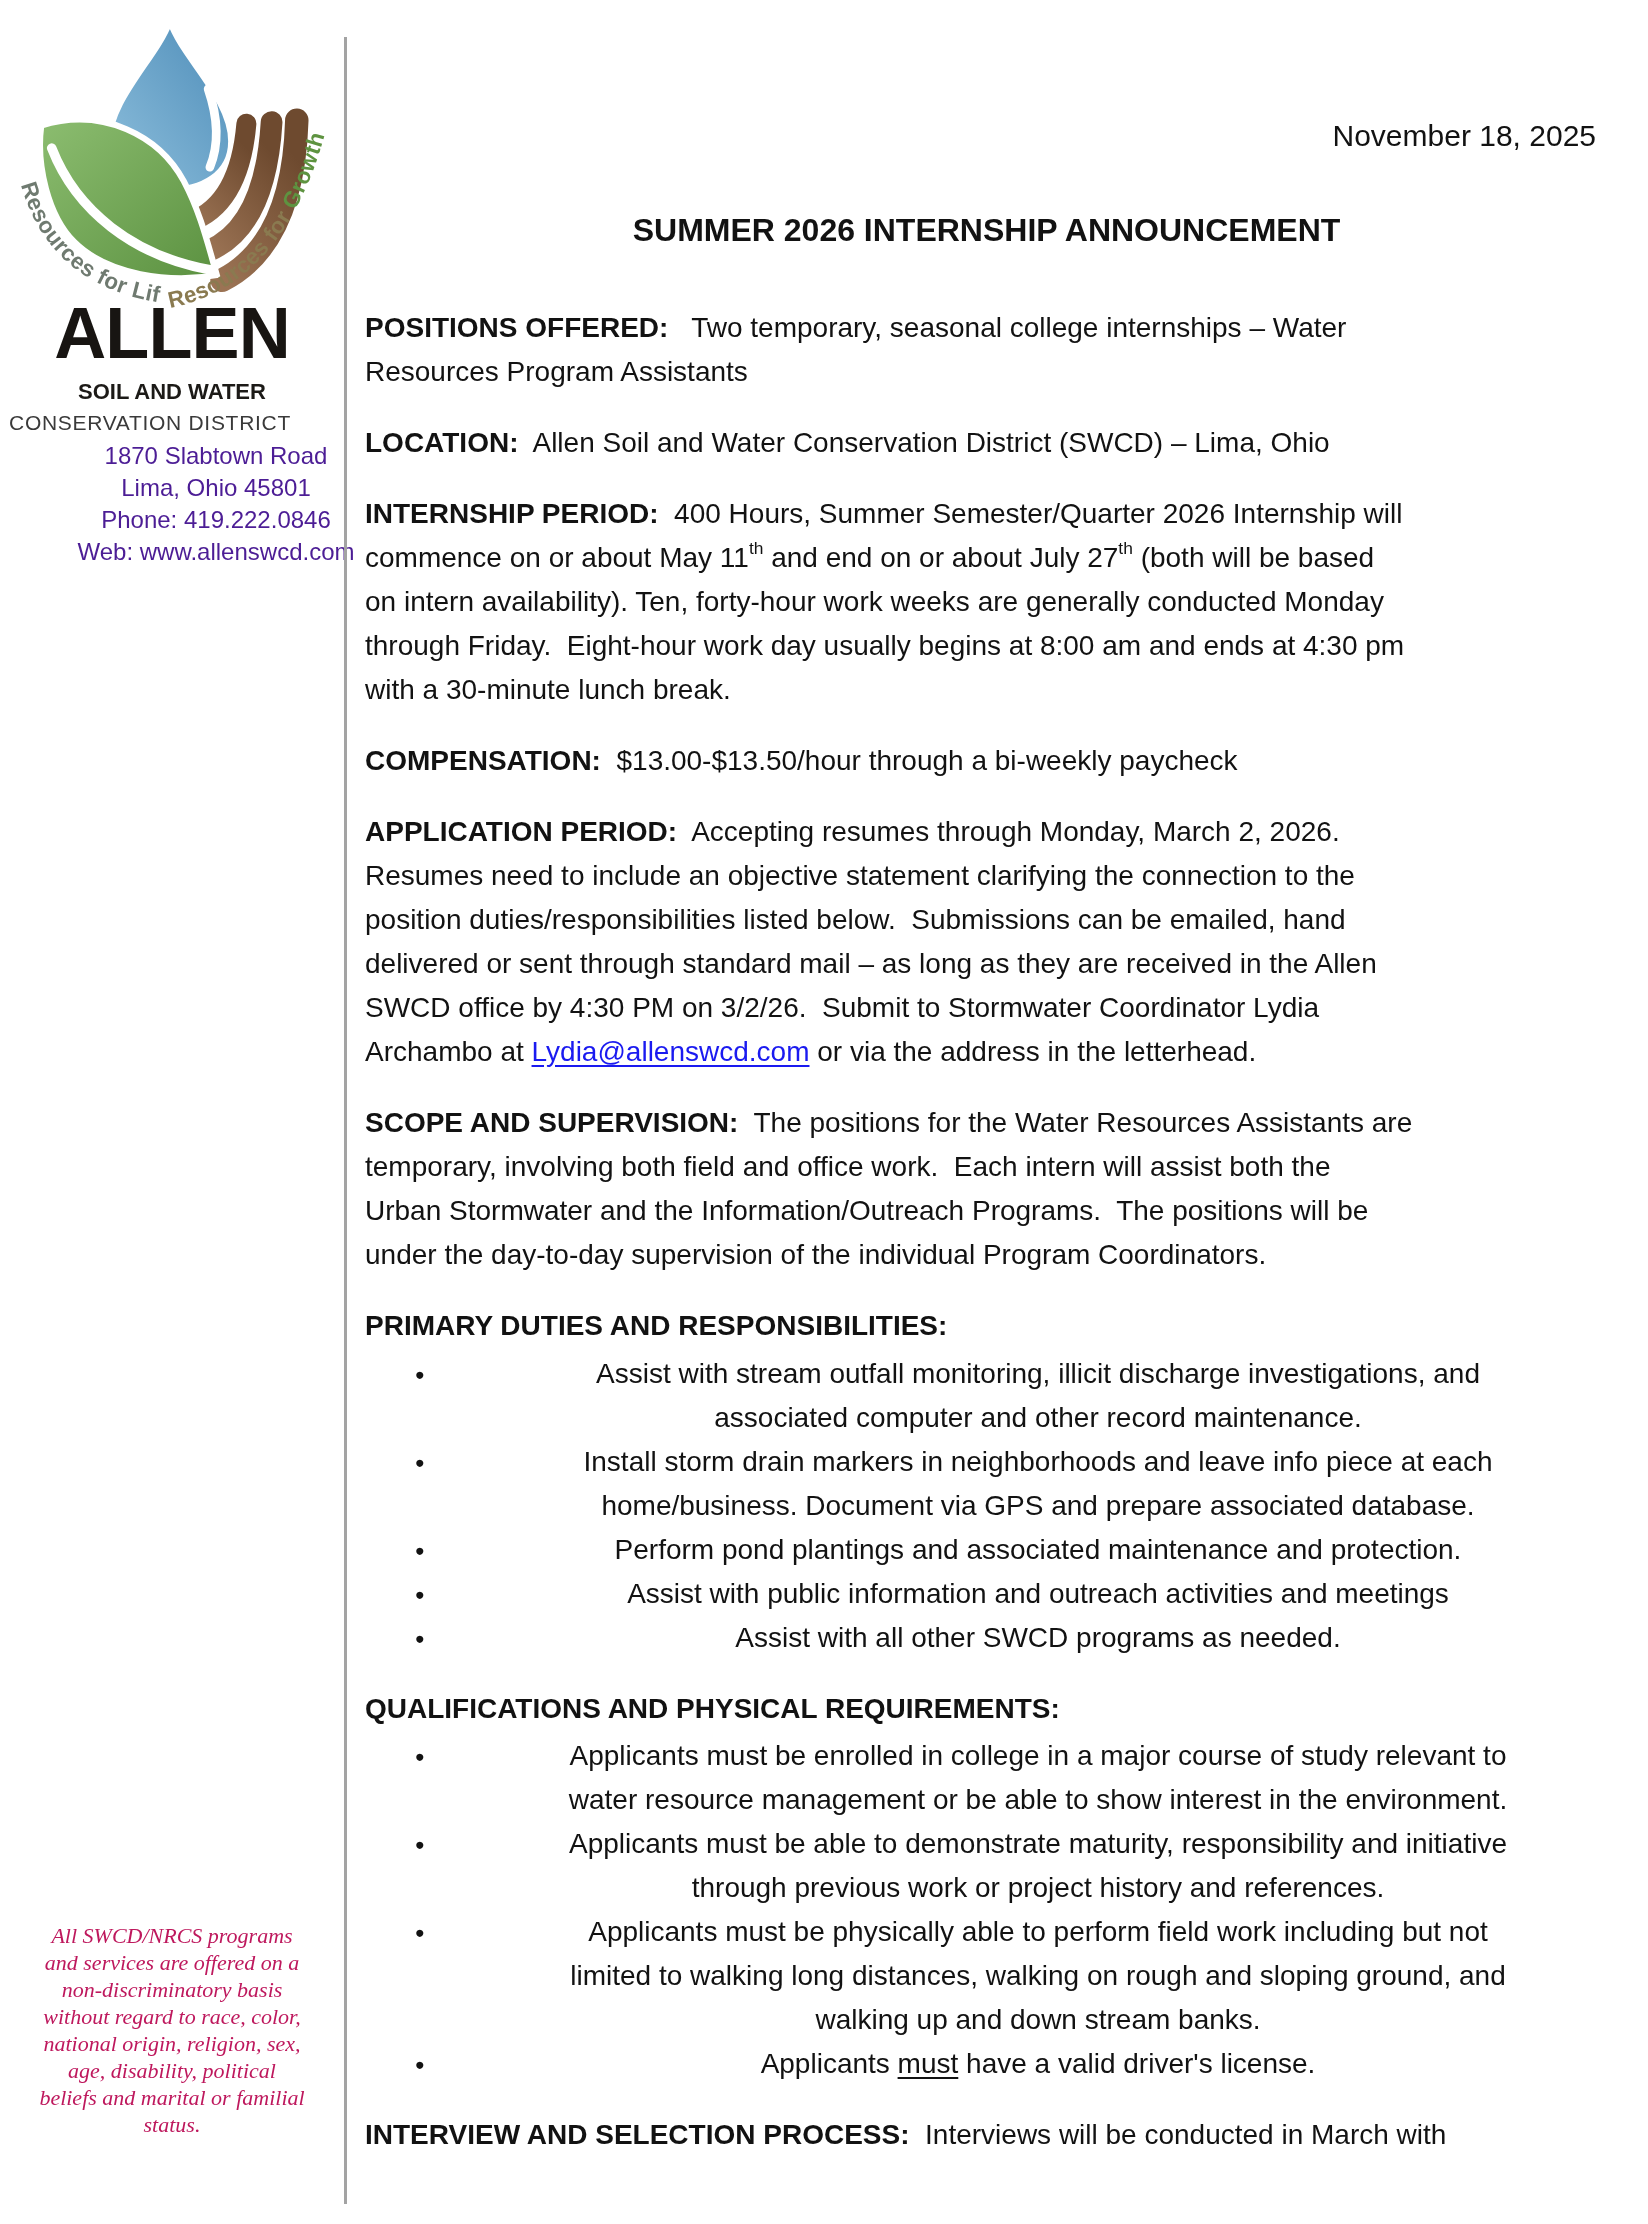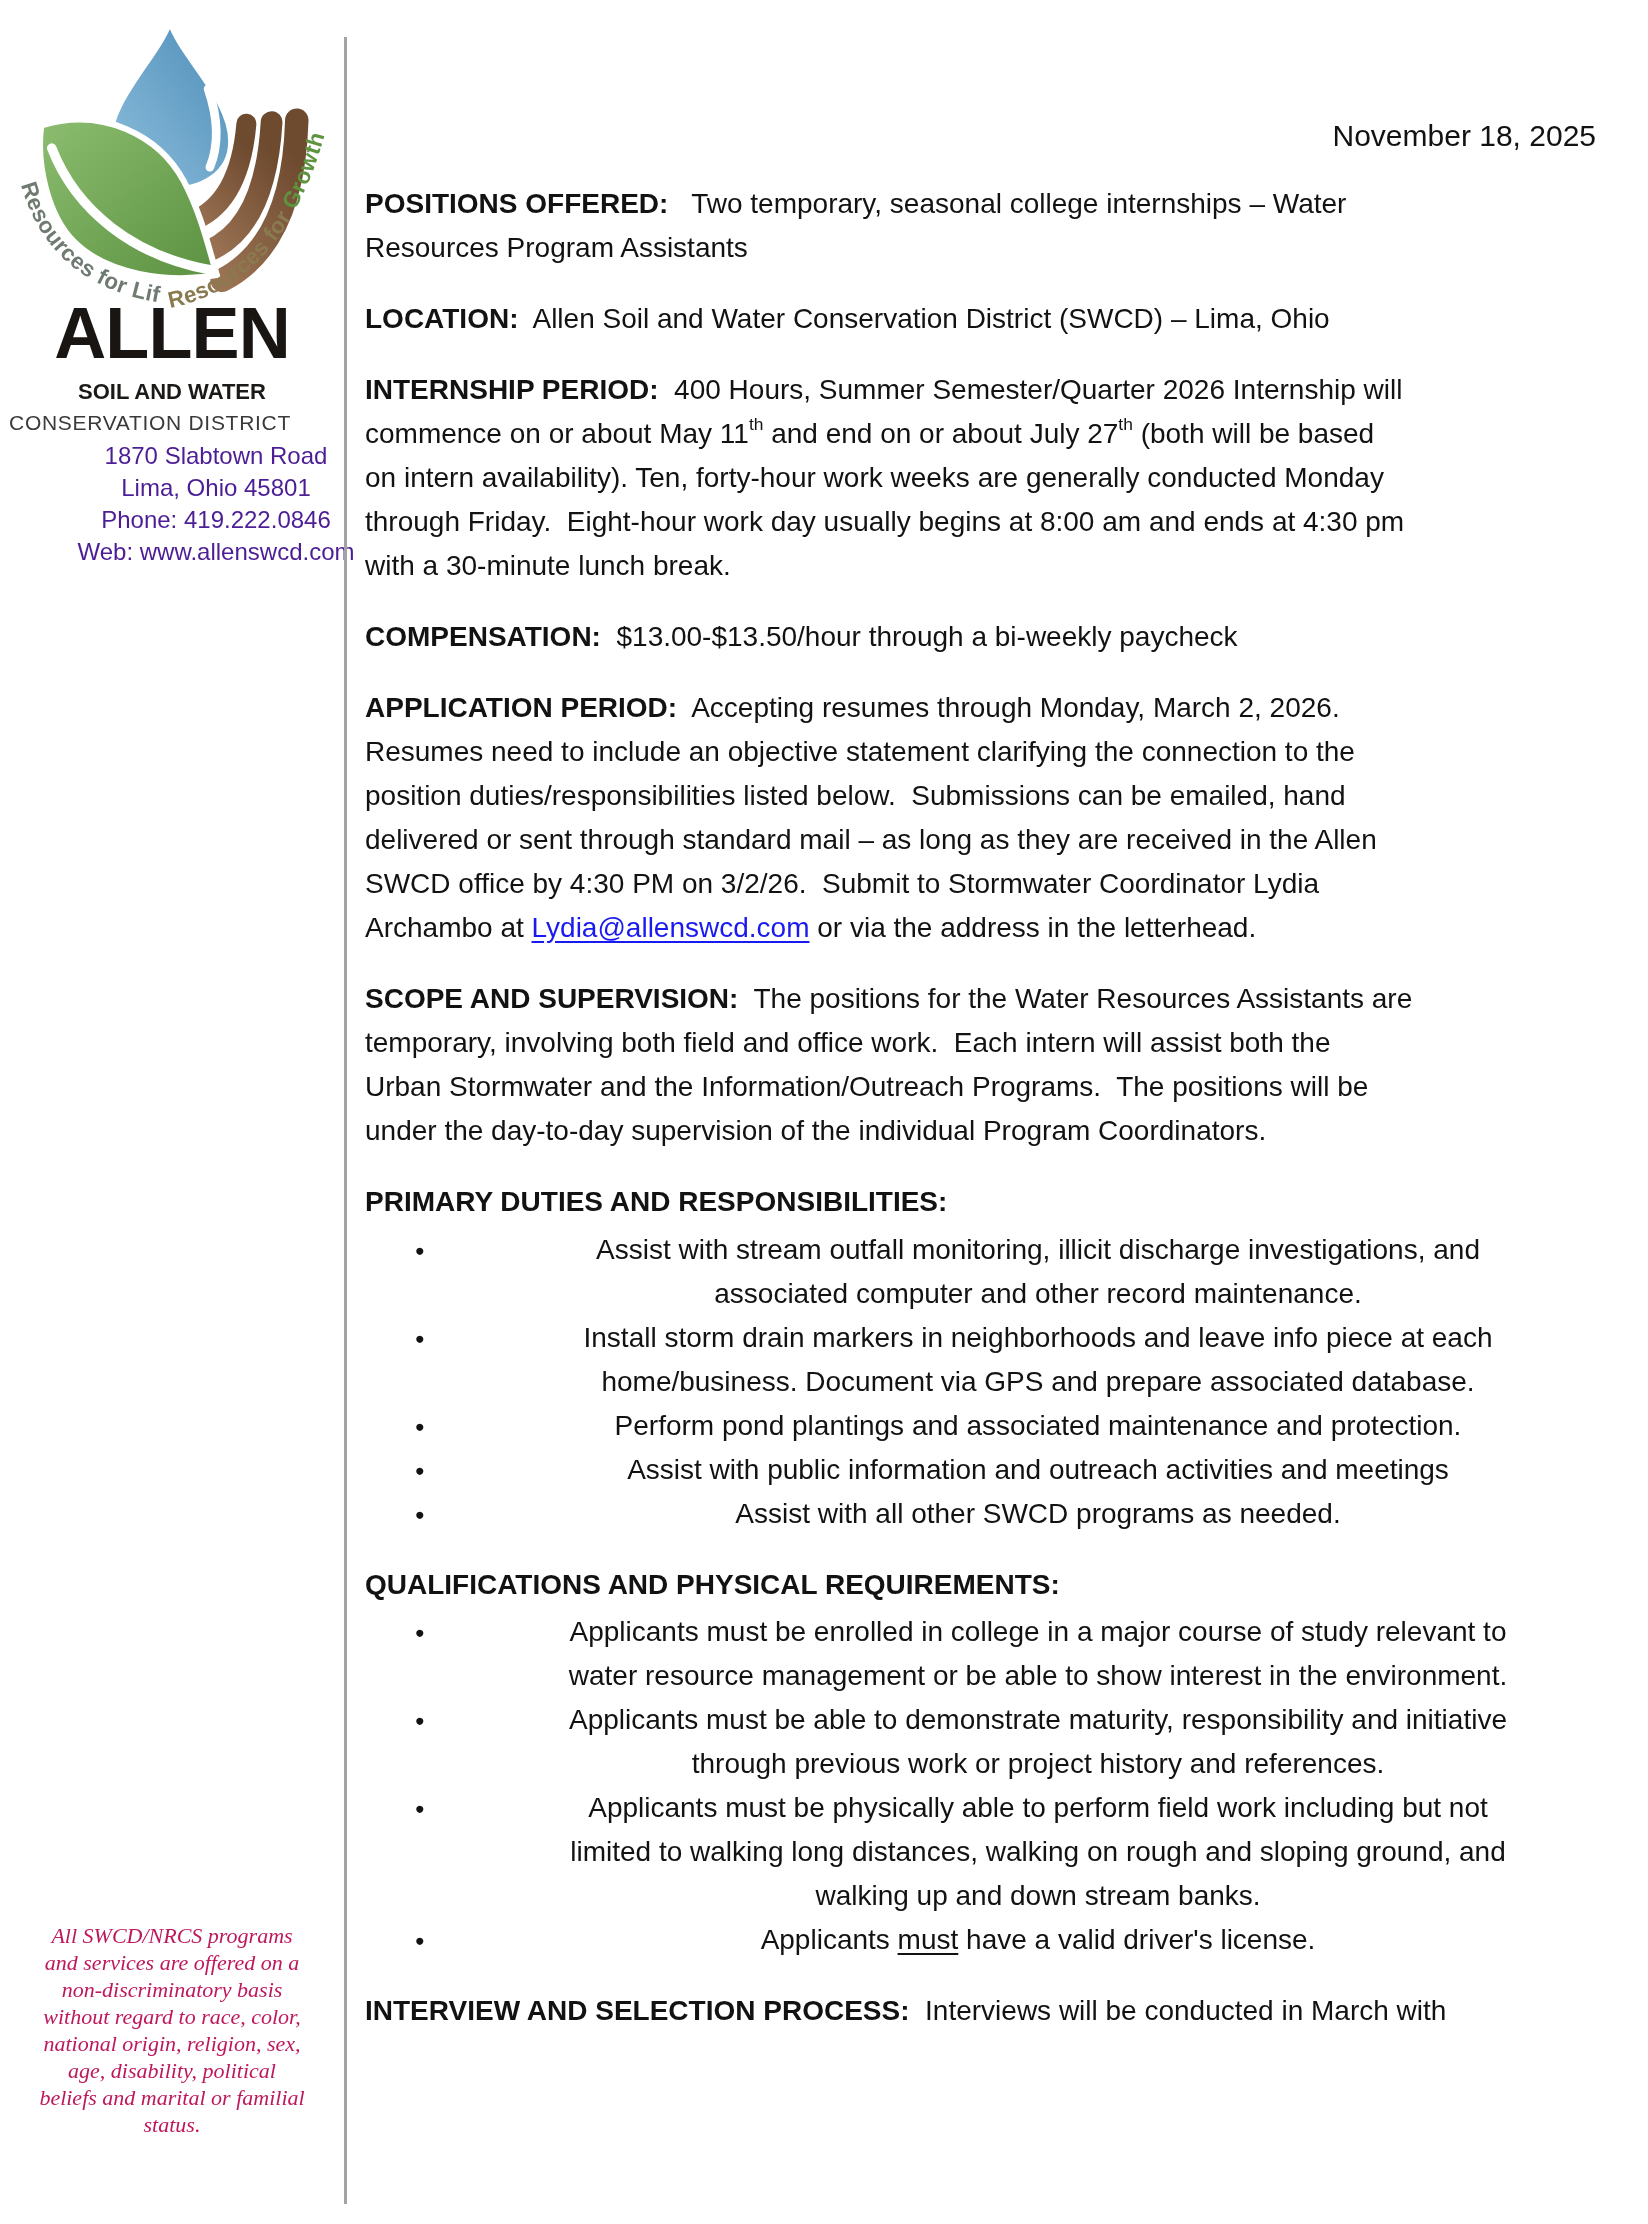--- a/index.html
+++ b/index.html
@@ -33,21 +33,21 @@
     font-size:22px; line-height:27px; color:#be185d;
   }
   .divider{
     position:absolute; left:344px; top:37px; width:2.6px; height:2167px;
     background:var(--divider-color,#a3a3a3);
   }
   
   .main{position:absolute; left:365px; top:0; width:1243px; font-size:28px; line-height:44px;}
   .doc-date{margin-top:114px; text-align:right; padding-right:12px; font-size:30px;}
   .doc-title{margin-top:50px; text-align:center; font-size:32px; font-weight:700; line-height:44px;}
-  #doc-blocks{margin-top:24px;}
+  #doc-blocks{margin-top:54px;}
   .blk{margin-bottom:27px;}
   .blk.head{margin-bottom:3.5px;}
   .line{white-space:pre;}
   .sg-b{font-weight:700;}
   sup.sg-sup{font-size:17.4px; line-height:0; position:relative; top:-2.6px; vertical-align:super;}
   .sg-u{text-decoration:underline; text-underline-offset:4.3px;}
   .sg-link{color:var(--link-color,#1a1af0); text-decoration:underline; text-underline-offset:4.3px; cursor:pointer;}
   .bullet-item{display:flex;}
   .bullet-marker{
     width:103px; box-sizing:border-box; padding-left:50px; flex:none;
@@ -124,20 +124,21 @@
       <div>age, disability, political</div>
       <div>beliefs and marital or familial</div>
       <div>status.</div>
     </div>
   </aside>
 
   <div class="divider"></div>
 
   <main class="main">
     <div class="doc-date">November 18, 2025</div>
+    <h1 class="doc-title">SUMMER 2026 INTERNSHIP ANNOUNCEMENT</h1>
     <div id="doc-blocks">
         <div class="blk">
           <div class="line"><span class="sg-b">POSITIONS OFFERED:</span><span>   Two temporary, seasonal college internships – Water</span></div>
           <div class="line"><span>Resources Program Assistants</span></div>
         </div>
         <div class="blk">
           <div class="line"><span class="sg-b">LOCATION:</span><span>  Allen Soil and Water Conservation District (SWCD) – Lima, Ohio</span></div>
         </div>
         <div class="blk">
           <div class="line"><span class="sg-b">INTERNSHIP PERIOD:</span><span>  400 Hours, Summer Semester/Quarter 2026 Internship will</span></div>

